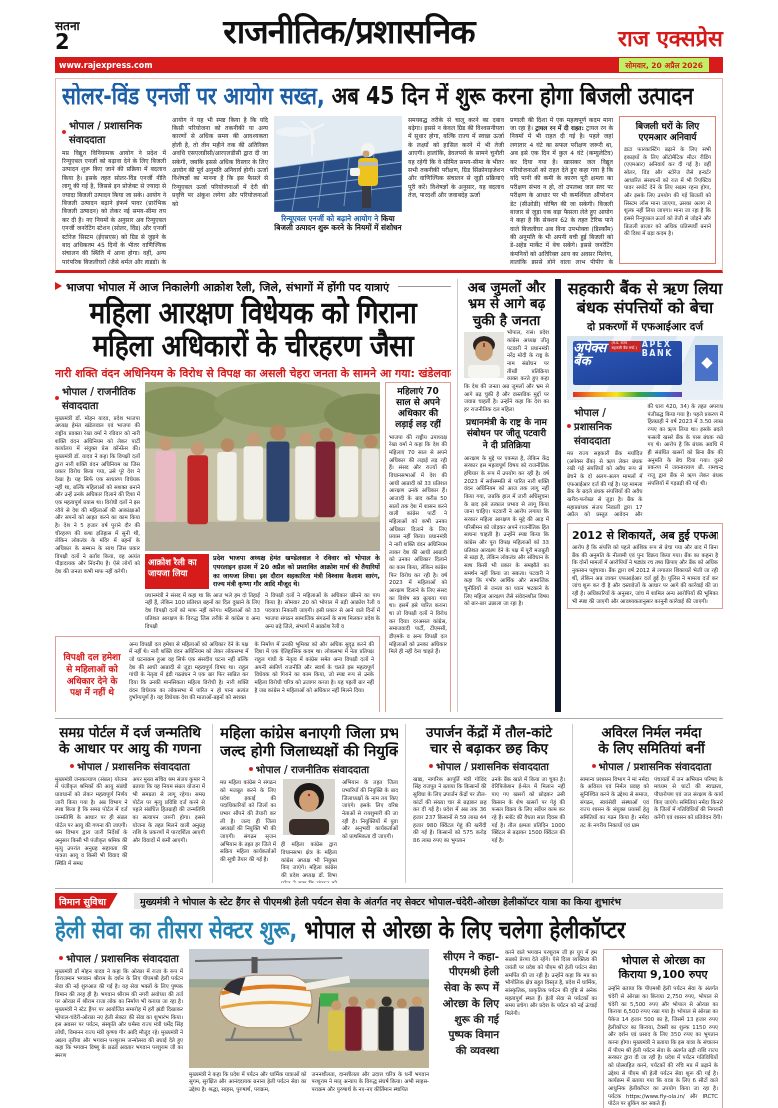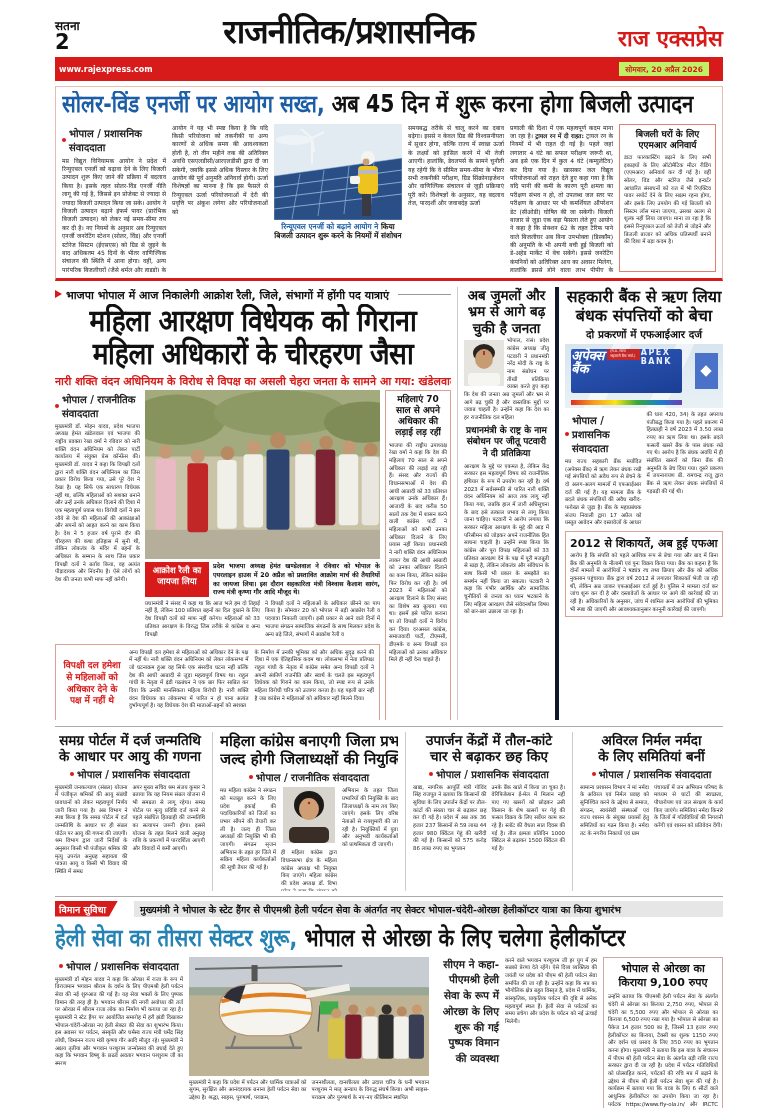--- a/index.html
+++ b/index.html
@@ -7,21 +7,21 @@
   body { background:#fff; font-family:"DejaVu Sans","Liberation Sans",sans-serif; color:#111; overflow:hidden; }
   .page { width:668px; margin:0 auto; padding-top:5px; --red:#d71a1a; --blue:#1b5ea6; --hblue:#2583b4; --boxb:#dfa094; }
 
   
   .masthead { display:flex; align-items:flex-end; justify-content:space-between; height:48px; }
   .ed { line-height:1; }
   .ed-name { font-size:12px; font-weight:bold; }
   .ed-num { font-size:21px; font-weight:bold; }
   .sec-title { font-size:33px; font-weight:bold; letter-spacing:-1px; white-space:nowrap; }
   .brand { font-size:22px; font-weight:bold; color:var(--red); padding-bottom:1px; white-space:nowrap; }
-  .redbar { margin-top:4px; height:24px; background:var(--red); display:flex; align-items:center; }
+  .redbar { margin-top:4px; height:16px; background:var(--red); display:flex; align-items:center; }
   .site { color:#fff; font-size:8px; font-weight:bold; padding-left:4px; }
   .rb-space { flex:1; }
   .datewrap { background:#bef264; height:14px; display:flex; align-items:center; padding:0 6px; margin-right:14px; }
   .date { color:var(--red); font-size:7.5px; font-weight:bold; white-space:nowrap; }
 
   
   .jt { font-size:6px; line-height:1.4; text-align:justify; color:#1b1b1b; }
   .jt5 { font-size:5.4px; line-height:1.42; text-align:justify; color:#1b1b1b; }
   .byline { display:flex; align-items:center; justify-content:center; gap:3px; font-size:10px; font-weight:bold; color:#222; margin:2px 0 3px; }
   .dot { width:4px; height:4px; border-radius:50%; background:var(--red); flex:none; }
@@ -51,37 +51,37 @@
   .kicker:after { content:""; flex:1; border-top:1px solid #999; margin-left:5px; }
   .arrow { width:0; height:0; border-left:7px solid var(--red); border-top:4px solid transparent; border-bottom:4px solid transparent; flex:none; }
   .ms-h { font-size:30px; font-weight:bold; line-height:1.1; letter-spacing:-0.5px; text-align:center; margin-top:2px; overflow:hidden; }
   .ms-sub { color:var(--red); font-size:11px; font-weight:bold; margin:3px 0 2px; white-space:nowrap; overflow:hidden; }
   .ms-flex { display:flex; gap:5px; }
   .ms-main { flex:1; min-width:0; }
   .ms-cols { display:flex; gap:5px; height:250px; overflow:hidden; }
   .ms-c1 { width:85px; flex:none; }
   .ms-pw { flex:1; min-width:0; }
   .ms-capt-row { display:flex; gap:4px; margin-top:3px; align-items:stretch; }
-  .capt-tag { background:var(--red); color:#fff; font-weight:bold; font-size:8.4px; text-align:center; padding:3px 3px; line-height:1.25; width:64px; flex:none; }
+  .capt-tag { background:var(--red); color:#fff; font-weight:bold; font-size:8.4px; padding:3px 3px; line-height:1.25; width:64px; flex:none; }
   .ms-capt { font-size:6.4px; font-weight:bold; line-height:1.35; text-align:justify; }
   .ms-2cols { display:flex; gap:5px; margin-top:3px; }
   .ms-2cols > div { flex:1; }
   .ms-box { border:1px solid var(--boxb); margin-top:4px; display:flex; gap:6px; padding:4px 5px; height:80px; overflow:hidden; }
   .ms-box-label { width:62px; flex:none; color:var(--red); font-weight:bold; font-size:9px; text-align:center; line-height:1.3; align-self:center; }
   .ms-box > .jt5 { flex:1; }
   .quote-box { width:66px; flex:none; border:1px solid var(--boxb); padding:3px; overflow:hidden; }
   .quote-t { font-size:9px; font-weight:bold; text-align:center; line-height:1.25; }
   .quote-b { margin-top:3px; }
 
   .patwari { width:92px; flex:none; border-left:1px solid #ccc; padding-left:6px; overflow:hidden; }
   .pat-h { font-size:13.5px; font-weight:bold; text-align:center; line-height:1.25; }
   .pat-photo { float:left; width:40px; height:46px; margin:3px 3px 1px 0; }
   .pat-sub { font-size:9px; font-weight:bold; text-align:center; margin:3px 0; line-height:1.3; clear:both; }
 
-  .bank { flex:1; border-left:4px solid #0f172a; padding-left:6px; overflow:hidden; }
+  .bank { flex:1; border-left:6px solid #0f172a; padding-left:6px; overflow:hidden; }
   .bank-h { font-size:16px; font-weight:bold; text-align:center; line-height:1.2; }
   .bank-sub { font-size:10.5px; font-weight:bold; text-align:center; margin:2px 0 3px; }
   .bank-photo { height:64px; position:relative; background:linear-gradient(180deg,#d8e5ef,#e9f1f6); overflow:hidden; }
   .bank-photo .streak { position:absolute; top:-10px; width:18px; height:90px; background:#ffffff88; transform:skewX(-25deg); }
   .apex-sign { position:absolute; left:4%; top:8%; width:70%; height:68%; background:linear-gradient(165deg,#2e59b8,#1b3e95); border-radius:2px; color:#fff; display:flex; flex-direction:row; align-items:flex-start; justify-content:center; gap:1px; }
   .apex-hi { font-size:13px; font-weight:bold; font-style:italic; line-height:1; }
   .apex-sub { background:#c62828; font-size:3.6px; padding:0 3px; line-height:1.5; }
   .apex-en { font-size:8px; font-weight:bold; letter-spacing:1.5px; color:#eaf0ff; line-height:1.1; }
   .apex-strip { position:absolute; left:4%; bottom:5%; width:70%; height:7%; background:linear-gradient(90deg,#e03020,#f59a1d,#f7e514,#37a83a,#1b7fd0,#6a3fb5); }
   .apex-logo { position:absolute; right:3%; top:14%; width:15%; height:56%; background:#4a72c8; display:flex; align-items:center; justify-content:center; }

